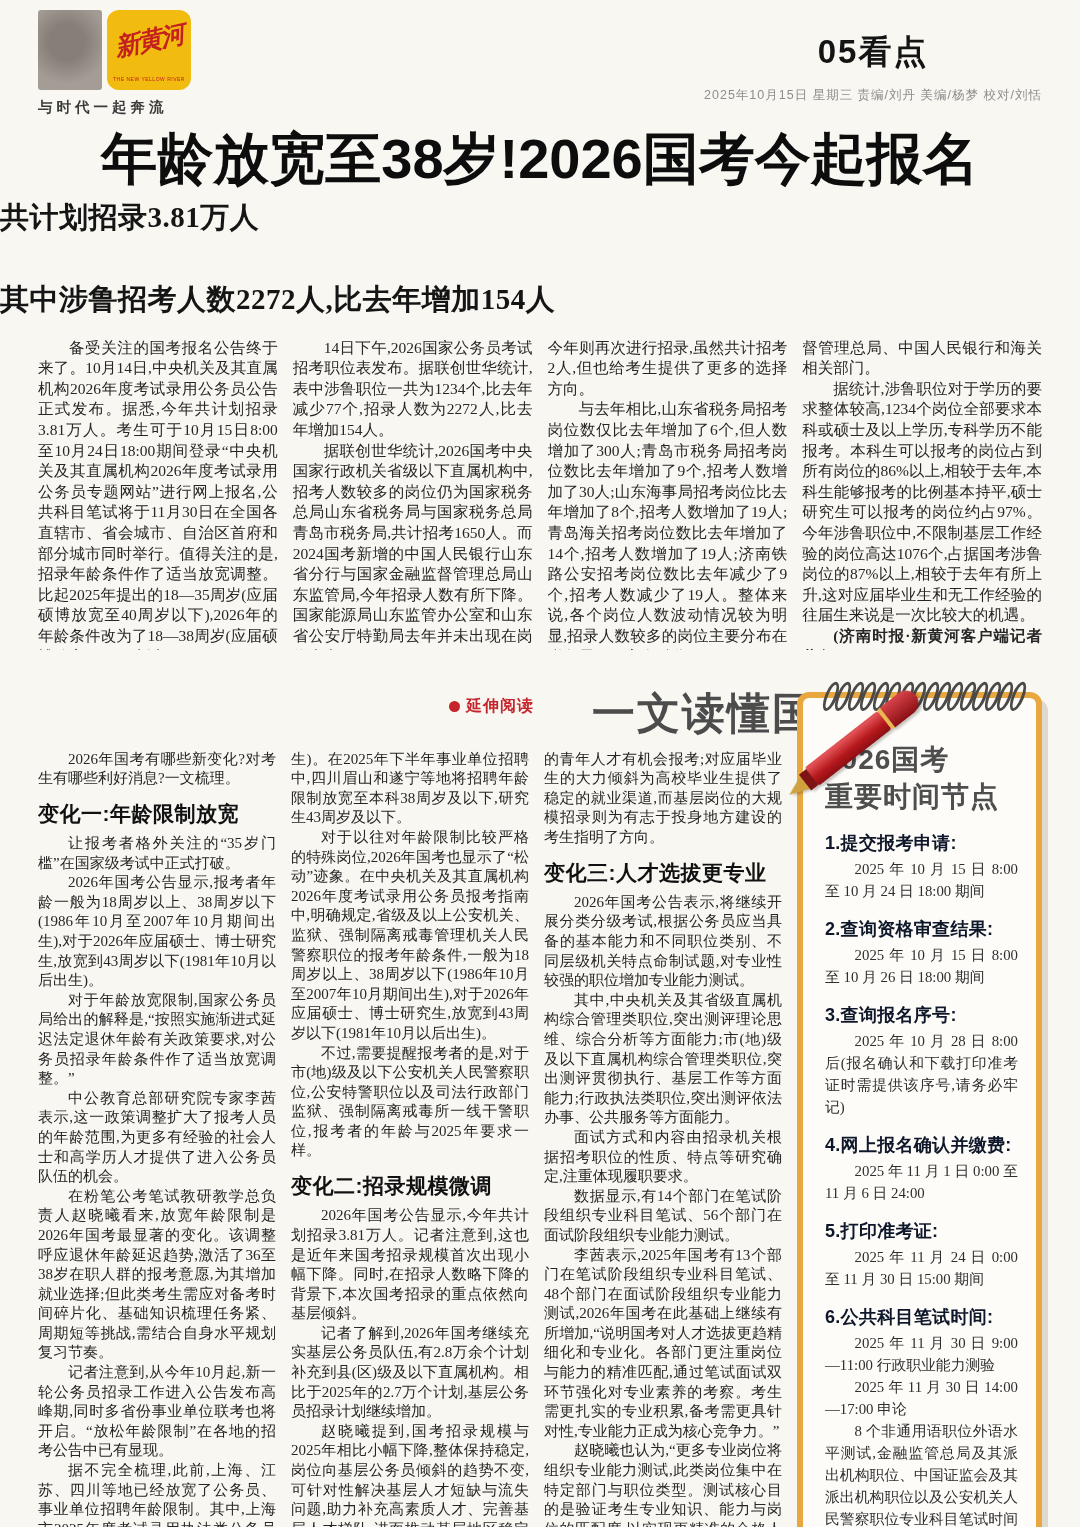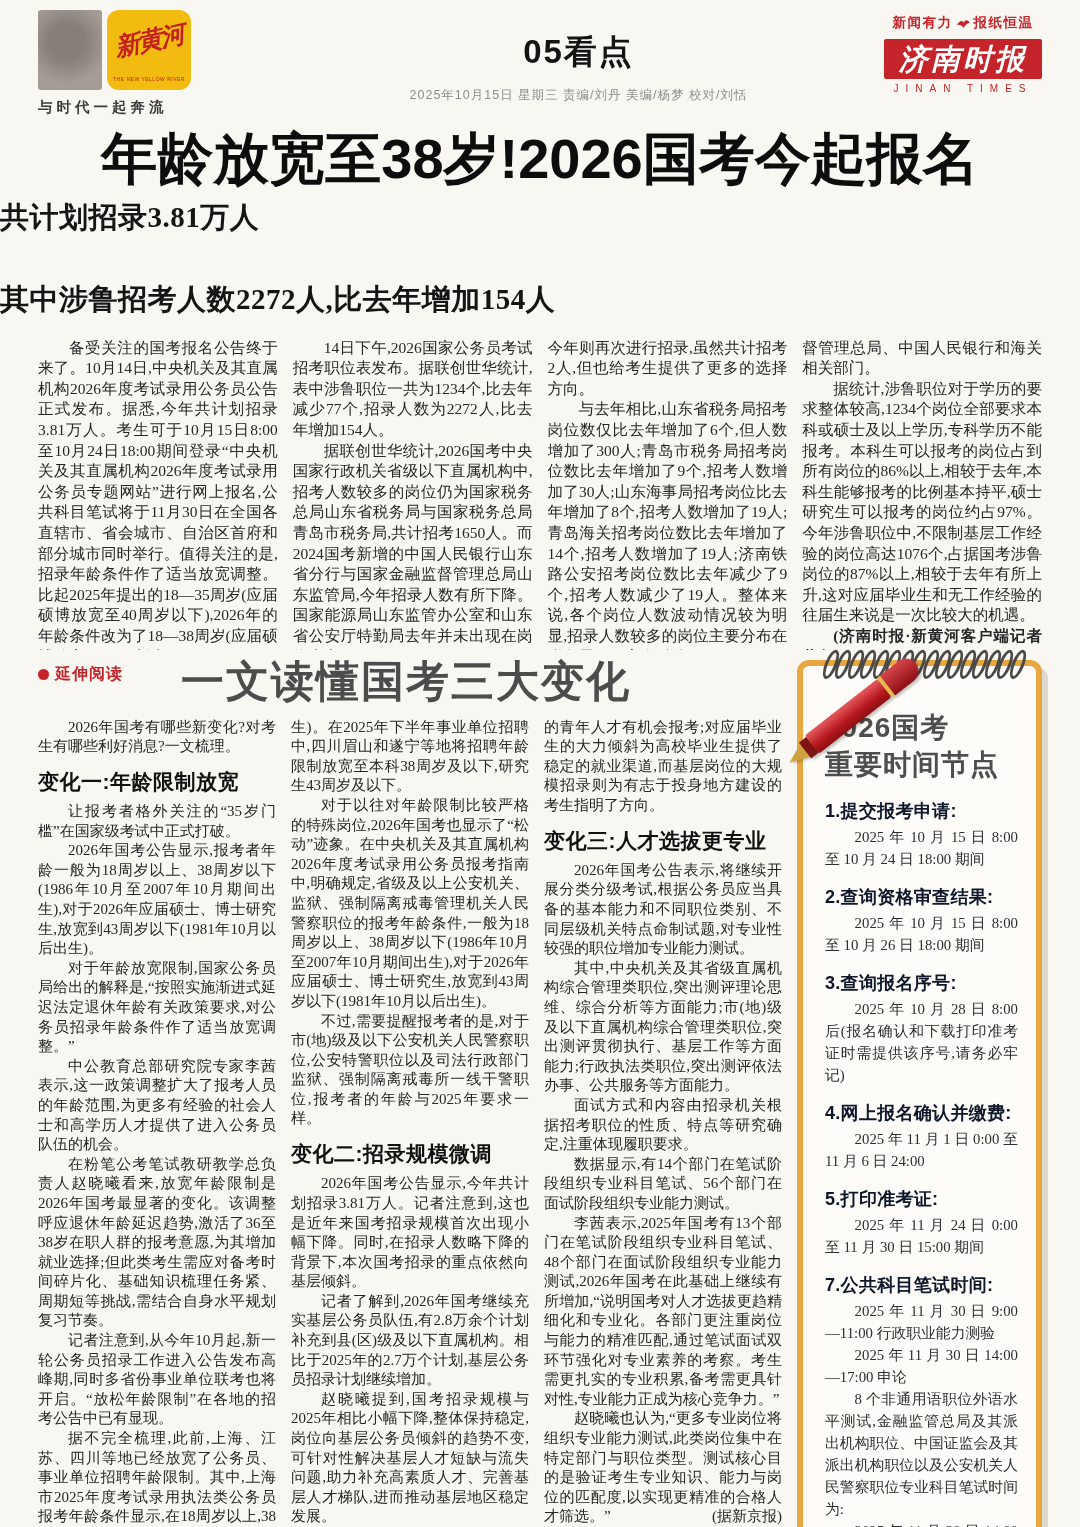--- a/index.html
+++ b/index.html
@@ -34,21 +34,21 @@
   .cols4{display:flex;gap:15px;padding:16px 38px 0 38px;}
   #lead-cols .col{flex:1;height:312px;overflow:hidden;font-size:15.5px;line-height:20.6px;text-align:justify;}
   .para{margin:0;text-indent:2em;}
   .para.noindent{text-indent:0;}
   .para.byline{font-weight:700;}
   .subhead{font-family:"Liberation Sans",sans-serif;font-weight:800;font-size:21px;color:#111;
            margin:12px 0 7px 0;text-indent:0;letter-spacing:.5px;line-height:1.25;}
   .para.src{text-align:right;text-indent:0;margin-top:-19.6px;}
 
   
-  .feature-head{display:flex;align-items:center;margin:4px 38px 0 38px;height:56px;}
+  .feature-head{display:flex;align-items:center;margin:36px 38px 0 38px;height:56px;justify-content:flex-end;}
   .tag{display:flex;align-items:center;gap:6px;color:#c5242b;font-family:"Liberation Sans",sans-serif;
        font-weight:700;font-size:16px;letter-spacing:1px;margin-top:-14px;}
   .dot{width:11px;height:11px;border-radius:50%;background:#c5242b;}
   .feature-title{font-family:"Liberation Sans",sans-serif;font-weight:900;font-size:43px;color:#4c4c4c;
                  margin:0 0 0 58px;letter-spacing:2px;}
   .feature-body{display:flex;gap:15px;padding:8px 38px 0 38px;}
   #feature-cols{display:flex;gap:15px;flex:1;}
   #feature-cols .col{flex:1;height:858px;overflow:hidden;font-size:15px;line-height:19.6px;text-align:justify;}
 
   
@@ -84,31 +84,20 @@
           <div class="nyr-cal">新黄河</div>
           <div class="nyr-sub">THE NEW YELLOW RIVER</div>
         </div>
       </div>
       <div class="slogan-left">与时代一起奔流</div>
     </div>
     <div class="mast-center">
       <div class="page-label">05看点</div>
       <div class="meta">2025年10月15日 星期三  责编/刘丹 美编/杨梦 校对/刘恬</div>
     </div>
-    <div class="mast-right">
-      <div class="slogan-right">
-        <span>新闻有力</span>
-        <svg class="bird" viewBox="0 0 20 14" xmlns="http://www.w3.org/2000/svg">
-            <path d="M1 9 C5 3 9 2 10 6 C12 1 17 2 18 6 C15 7 12 9 10 13 C8 9 4 8 1 9 Z" fill="#c5242b"></path>
-          </svg>
-        <span>报纸恒温</span>
-      </div>
-      <div class="brand-box">济南时报</div>
-      <div class="brand-en">JINAN TIMES</div>
-    </div>
   </header>
 
   <section>
     <h1 class="lead-headline">年龄放宽至38岁!2026国考今起报名</h1>
     <div class="lead-sub">
       <span>共计划招录3.81万人</span>
       <span>其中涉鲁招考人数2272人,比去年增加154人</span>
     </div>
     <div class="cols4" id="lead-cols">
         <div class="col">
@@ -219,21 +208,21 @@
               </div>
               <div class="pad-item">
                 <div class="pad-label">4.网上报名确认并缴费:</div>
                 <p class="pad-detail">2025 年 11 月 1 日 0:00 至 11 月 6 日 24:00</p>
               </div>
               <div class="pad-item">
                 <div class="pad-label">5.打印准考证:</div>
                 <p class="pad-detail">2025 年 11 月 24 日 0:00 至 11 月 30 日 15:00 期间</p>
               </div>
               <div class="pad-item">
-                <div class="pad-label">7.公共科目笔试时间:</div>
+                <div class="pad-label">6.公共科目笔试时间:</div>
                 <p class="pad-detail">2025 年 11 月 30 日 9:00—11:00 行政职业能力测验</p>
                 <p class="pad-detail">2025 年 11 月 30 日 14:00—17:00 申论</p>
                 <p class="pad-detail">8 个非通用语职位外语水平测试,金融监管总局及其派出机构职位、中国证监会及其派出机构职位以及公安机关人民警察职位专业科目笔试时间为:</p>
                 <p class="pad-detail">2025 年 11 月 29 日 14:00—16:00</p>
               </div>
               <div class="pad-item">
                 <div class="pad-label">7.成绩查询:</div>
               </div>
             </div>
         </div>

